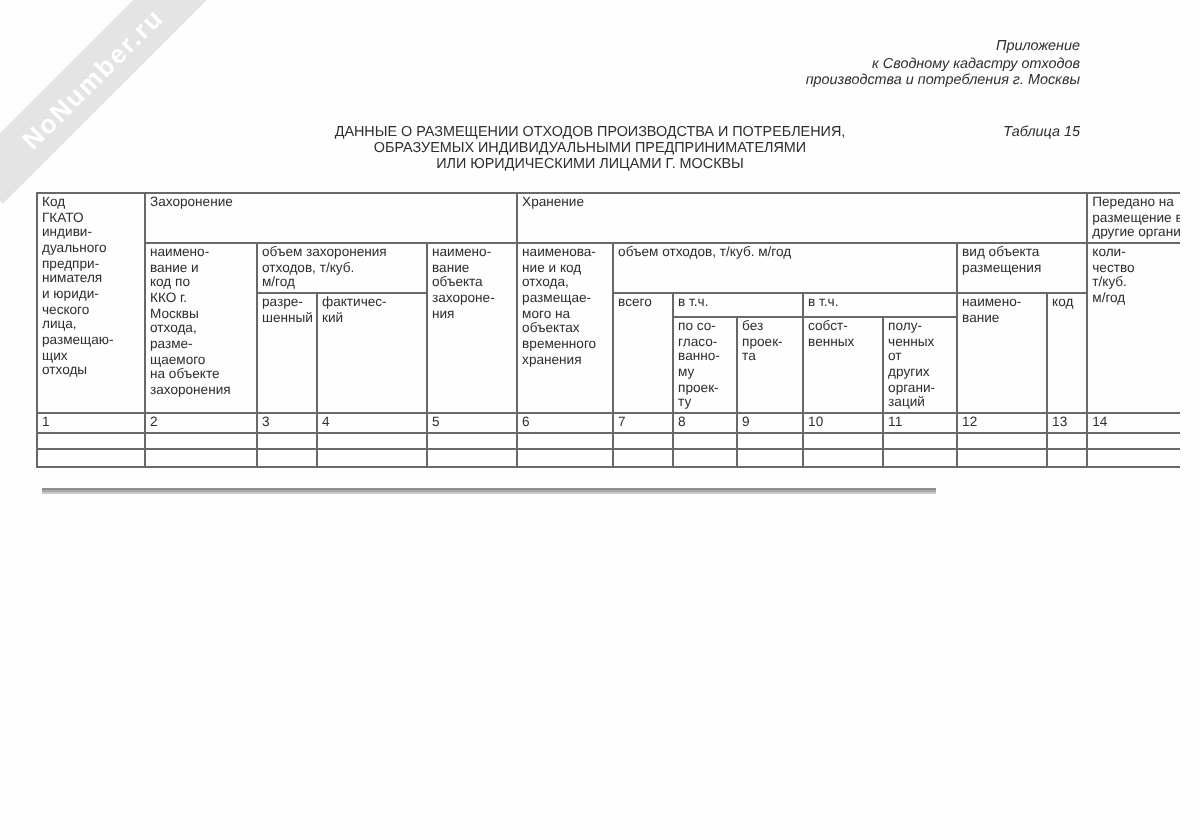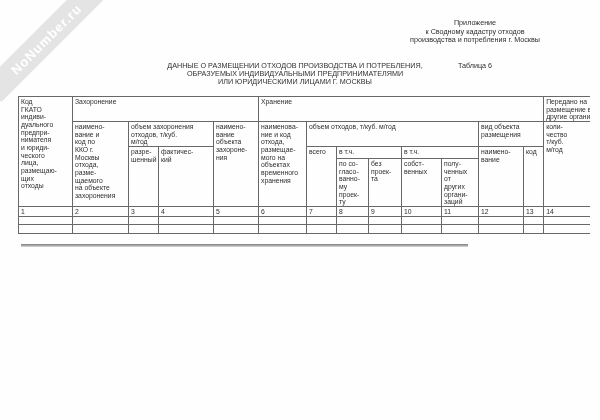--- a/index.html
+++ b/index.html
@@ -11,22 +11,22 @@
   .watermark-band {
     position:absolute; left:-30px; top:26px; width:152px; height:26px;
     background:#e4e4e4; transform:rotate(-45deg);
     display:flex; align-items:center; justify-content:center;
   }
   .watermark-text {
     color:#ffffff; font-weight:bold; font-size:13px; letter-spacing:1px;
     white-space:nowrap;
   }
   .appendix-block {
-    position:absolute; top:11px; right:60px; text-align:center;
-    font-size:7.2px; line-height:1.18; white-space:pre-line;
+    position:absolute; top:11px; right:60px; text-align:right;
+    font-size:7.2px; line-height:1.18; white-space:pre-line;font-style:italic;
   }
   .table-caption { margin-top:9px; font-size:7.2px; }
   .doc-title {
     position:absolute; top:62px; left:0; width:590px; text-align:center;
     font-size:7.2px; line-height:1.12; white-space:pre-line;
   }
   .table-wrap {
     position:absolute; left:18px; top:96px; width:572px; height:138px;
     overflow:hidden;
   }
@@ -52,21 +52,21 @@
 <div class="page">
 
   <div class="watermark-band">
     <span class="watermark-text">NoNumber.ru</span>
   </div>
 
   <div class="appendix-block">
     <div>Приложение
 к Сводному кадастру отходов
 производства и потребления г. Москвы</div>
-    <div class="table-caption">Таблица 6</div>
+    <div class="table-caption">Таблица 15</div>
   </div>
 
   <div class="doc-title">ДАННЫЕ О РАЗМЕЩЕНИИ ОТХОДОВ ПРОИЗВОДСТВА И ПОТРЕБЛЕНИЯ,
 ОБРАЗУЕМЫХ ИНДИВИДУАЛЬНЫМИ ПРЕДПРИНИМАТЕЛЯМИ
 ИЛИ ЮРИДИЧЕСКИМИ ЛИЦАМИ Г. МОСКВЫ</div>
 
   <div class="table-wrap">
     <table class="grid">
       <colgroup>
         <col style="width:54px">

